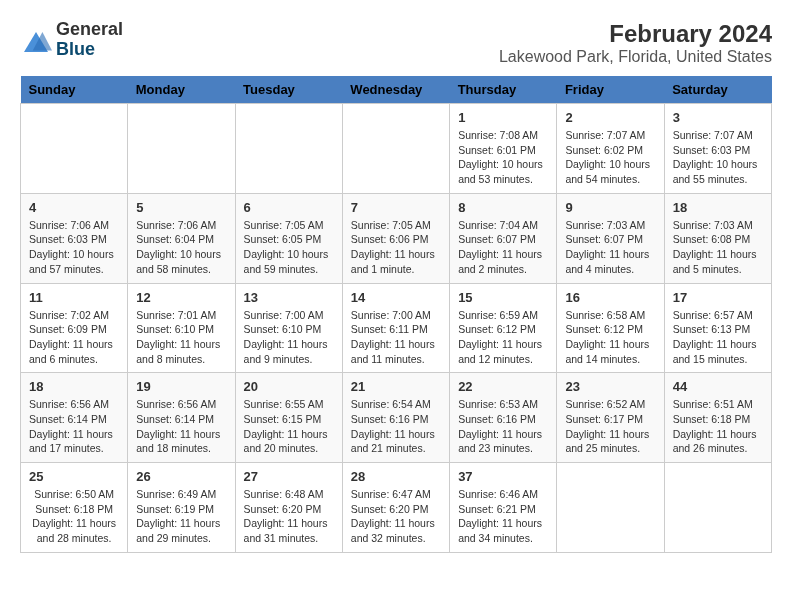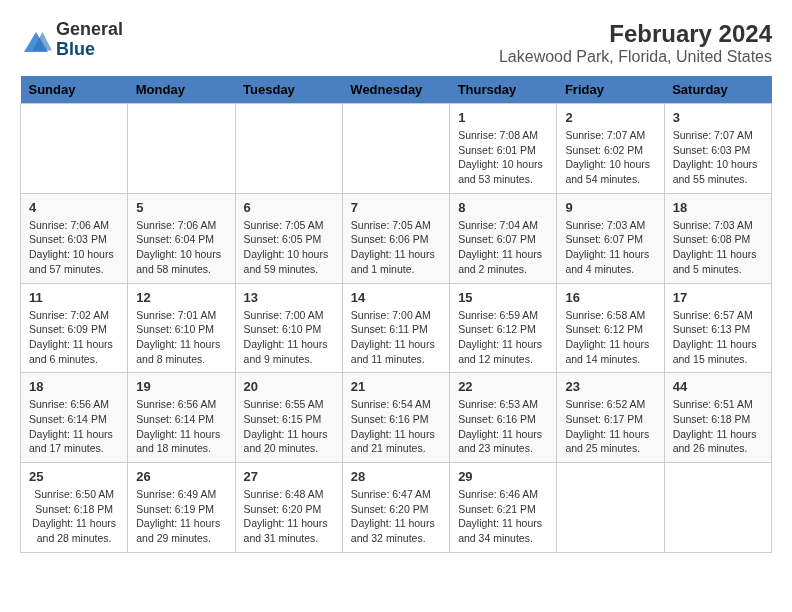--- a/index.html
+++ b/index.html
@@ -318,21 +318,21 @@
 and 31 minutes.</div>
         </td>
         <td>
           <span class="day-num">28</span>
           <div class="day-info" style="white-space: pre-line;">Sunrise: 6:47 AM
 Sunset: 6:20 PM
 Daylight: 11 hours
 and 32 minutes.</div>
         </td>
         <td>
-          <span class="day-num">29</span>
+          <span class="day-num">37</span>
           <div class="day-info" style="white-space: pre-line;">Sunrise: 6:46 AM
 Sunset: 6:21 PM
 Daylight: 11 hours
 and 34 minutes.</div>
         </td>
         <td class="empty"></td>
         <td class="empty"></td>
       </tr>
     </tbody>
 </table>

